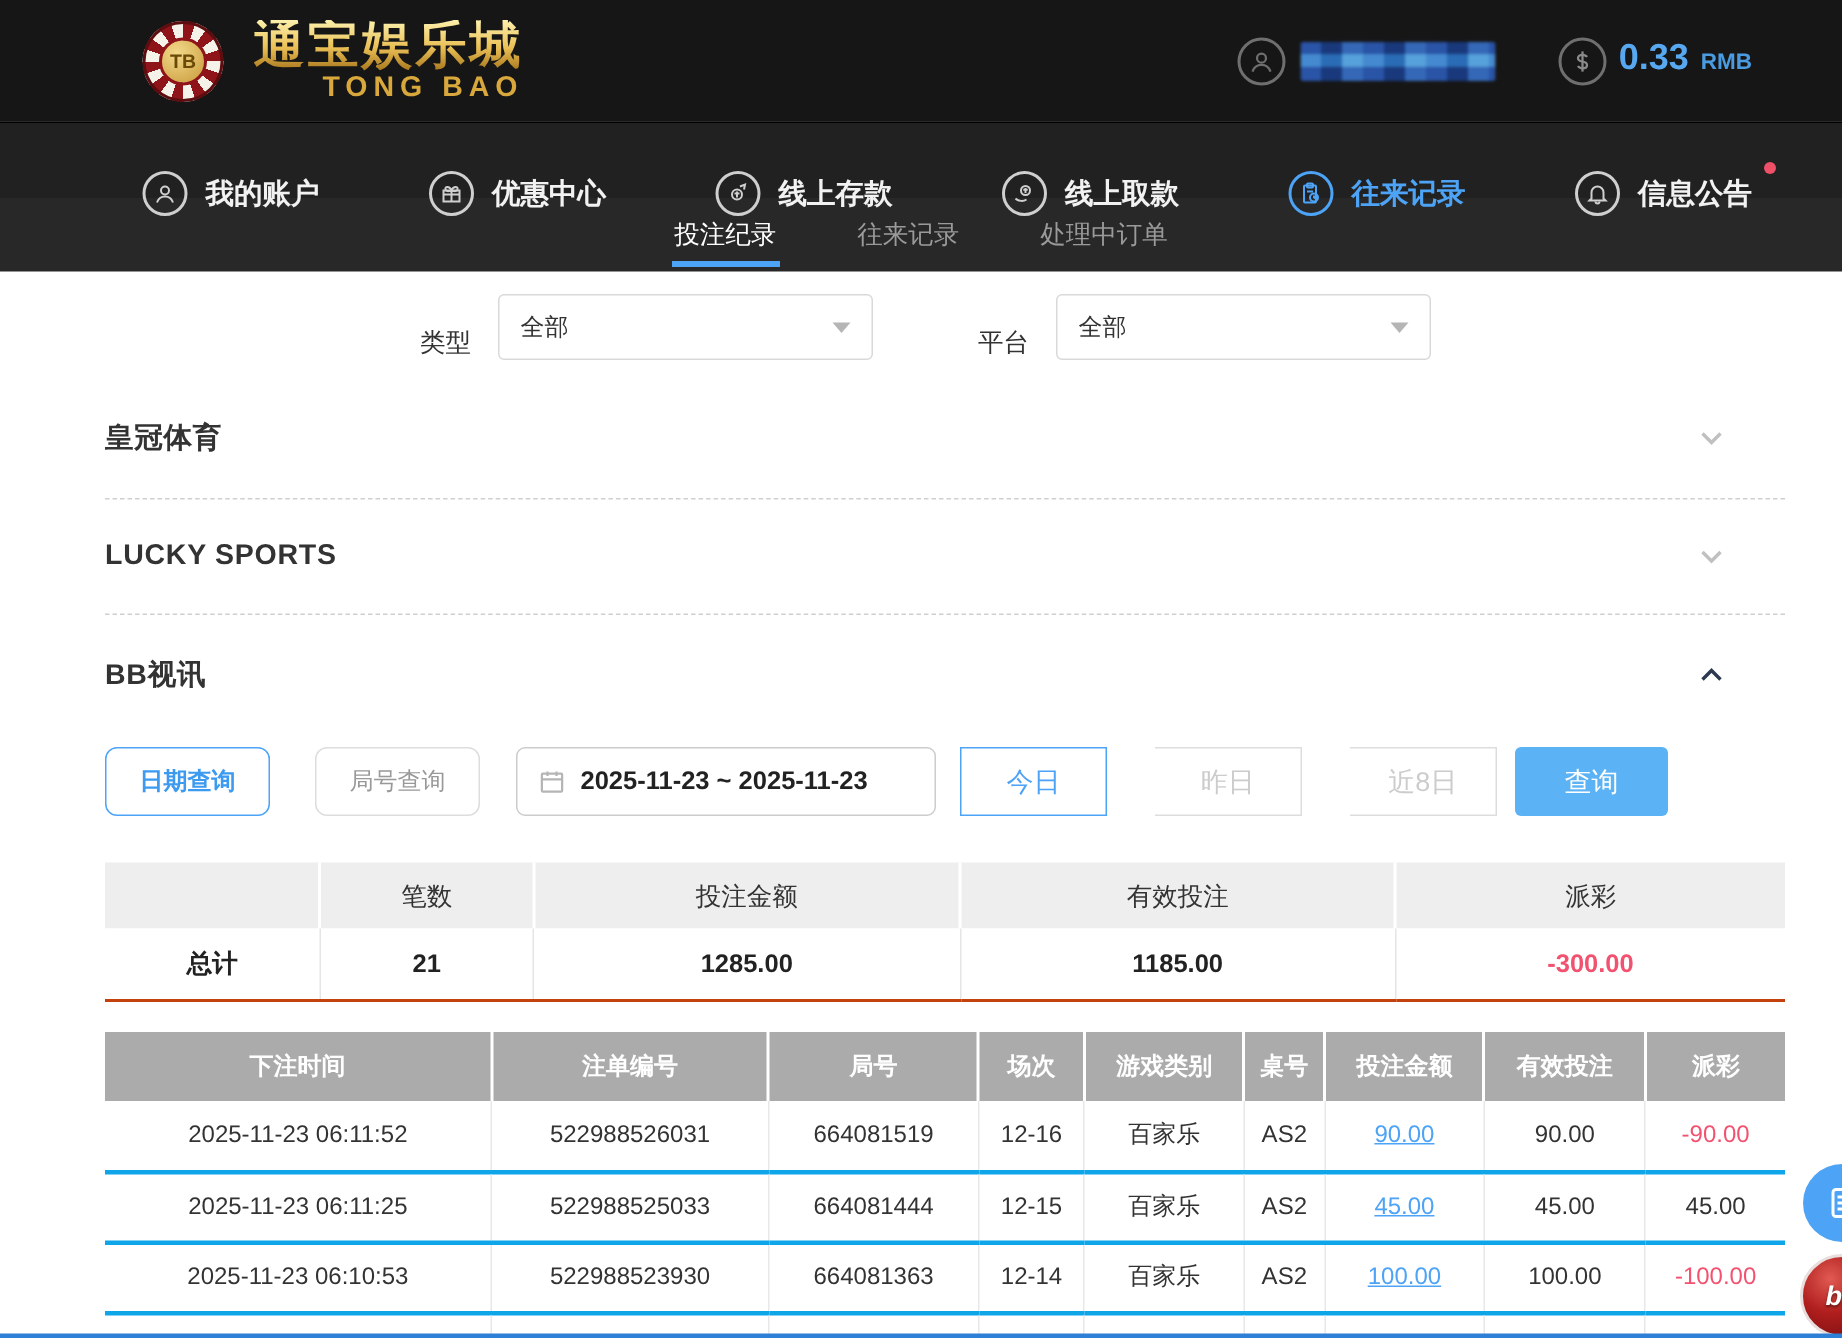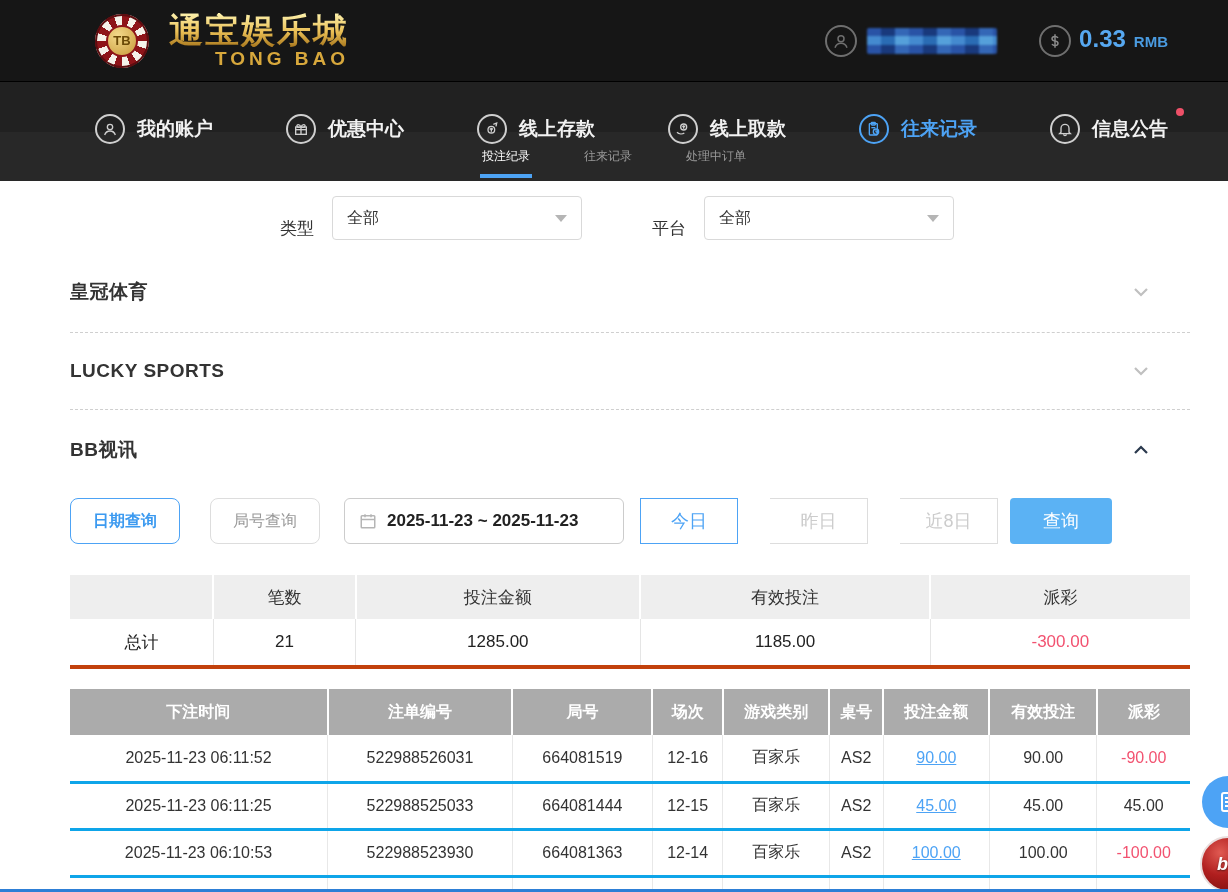--- a/index.html
+++ b/index.html
@@ -45,21 +45,21 @@
   .nav-ico { width:30px; height:30px; border-radius:50%; border:2px solid #cfcfcf;
     display:flex; align-items:center; justify-content:center; }
   .nav-item.active { color:#4da3f5; }
   .nav-item.active .nav-ico { border-color:#4da3f5; }
   .nav-ico svg { stroke:#cfcfcf; }
   .nav-item.active .nav-ico svg { stroke:#4da3f5; }
   .red-dot { position:absolute; top:-6px; right:-16px; width:8px; height:8px; border-radius:50%; background:#ee5068; }
 
   
   .subtabs { height:49px; background:#282828; display:flex; align-items:center; justify-content:center; gap:50px; }
-  .subtab { color:#9a9a9a; font-size:12px; cursor:pointer; position:relative; height:49px;
+  .subtab { color:#9a9a9a; font-size:17px; cursor:pointer; position:relative; height:49px;
     display:flex; align-items:center; padding:0 2px; }
   .subtab.active { color:#fff; }
   .subtab.active::after { content:""; position:absolute; left:0; right:0; bottom:3px; height:4px; background:#4da3f5; }
 
   
   .content { position:relative; padding:0 38px 0 70px; }
 
   .filters { display:flex; align-items:center; gap:20px; padding:15px 0 12px 210px; }
   .filter-label { font-size:17px; color:#333; }
   .select-box { width:250px; height:44px; border:1px solid #d9d9d9; border-radius:4px; background:#fff;
@@ -92,21 +92,21 @@
   .seg.active { border:1px solid #4da3f5; color:#4da3f5; }
   .btn-search { margin-left:12px; width:102px; height:46px; background:#5bb2f4; color:#fff; font-size:18px;
     border-radius:4px; display:flex; align-items:center; justify-content:center; cursor:pointer; }
 
   
   .summary-table { width:1120px; margin-top:31px; border-collapse:collapse; table-layout:fixed; }
   .summary-table th { background:#eee; color:#333; font-weight:normal; font-size:17px; height:44px;
     border-right:2px solid #fff; }
   .summary-table th:last-child { border-right:none; }
   .summary-table td { background:#fff; font-size:17px; color:#222; text-align:center; height:48px;
-    border-right:1px solid #e5e5e5; border-bottom:4px solid #c2410c; }
+    border-right:1px solid #e5e5e5; border-bottom:2px solid #c2410c;font-weight:bold; }
   .summary-table td:last-child { border-right:none; }
 
   
   .main-table { width:1120px; margin-top:20px; border-collapse:collapse; table-layout:fixed; }
   .main-table th { background:#ababab; color:#fff; font-weight:bold; font-size:16px; height:46px;
     border-right:2px solid #fff; }
   .main-table th:last-child { border-right:none; }
   .main-table td { font-size:16px; color:#333; text-align:center; height:47px; background:#fff;
     border-right:1px solid #e8e8e8; border-bottom:3px solid #0ea5e9; }
   .main-table td:last-child { border-right:none; }

